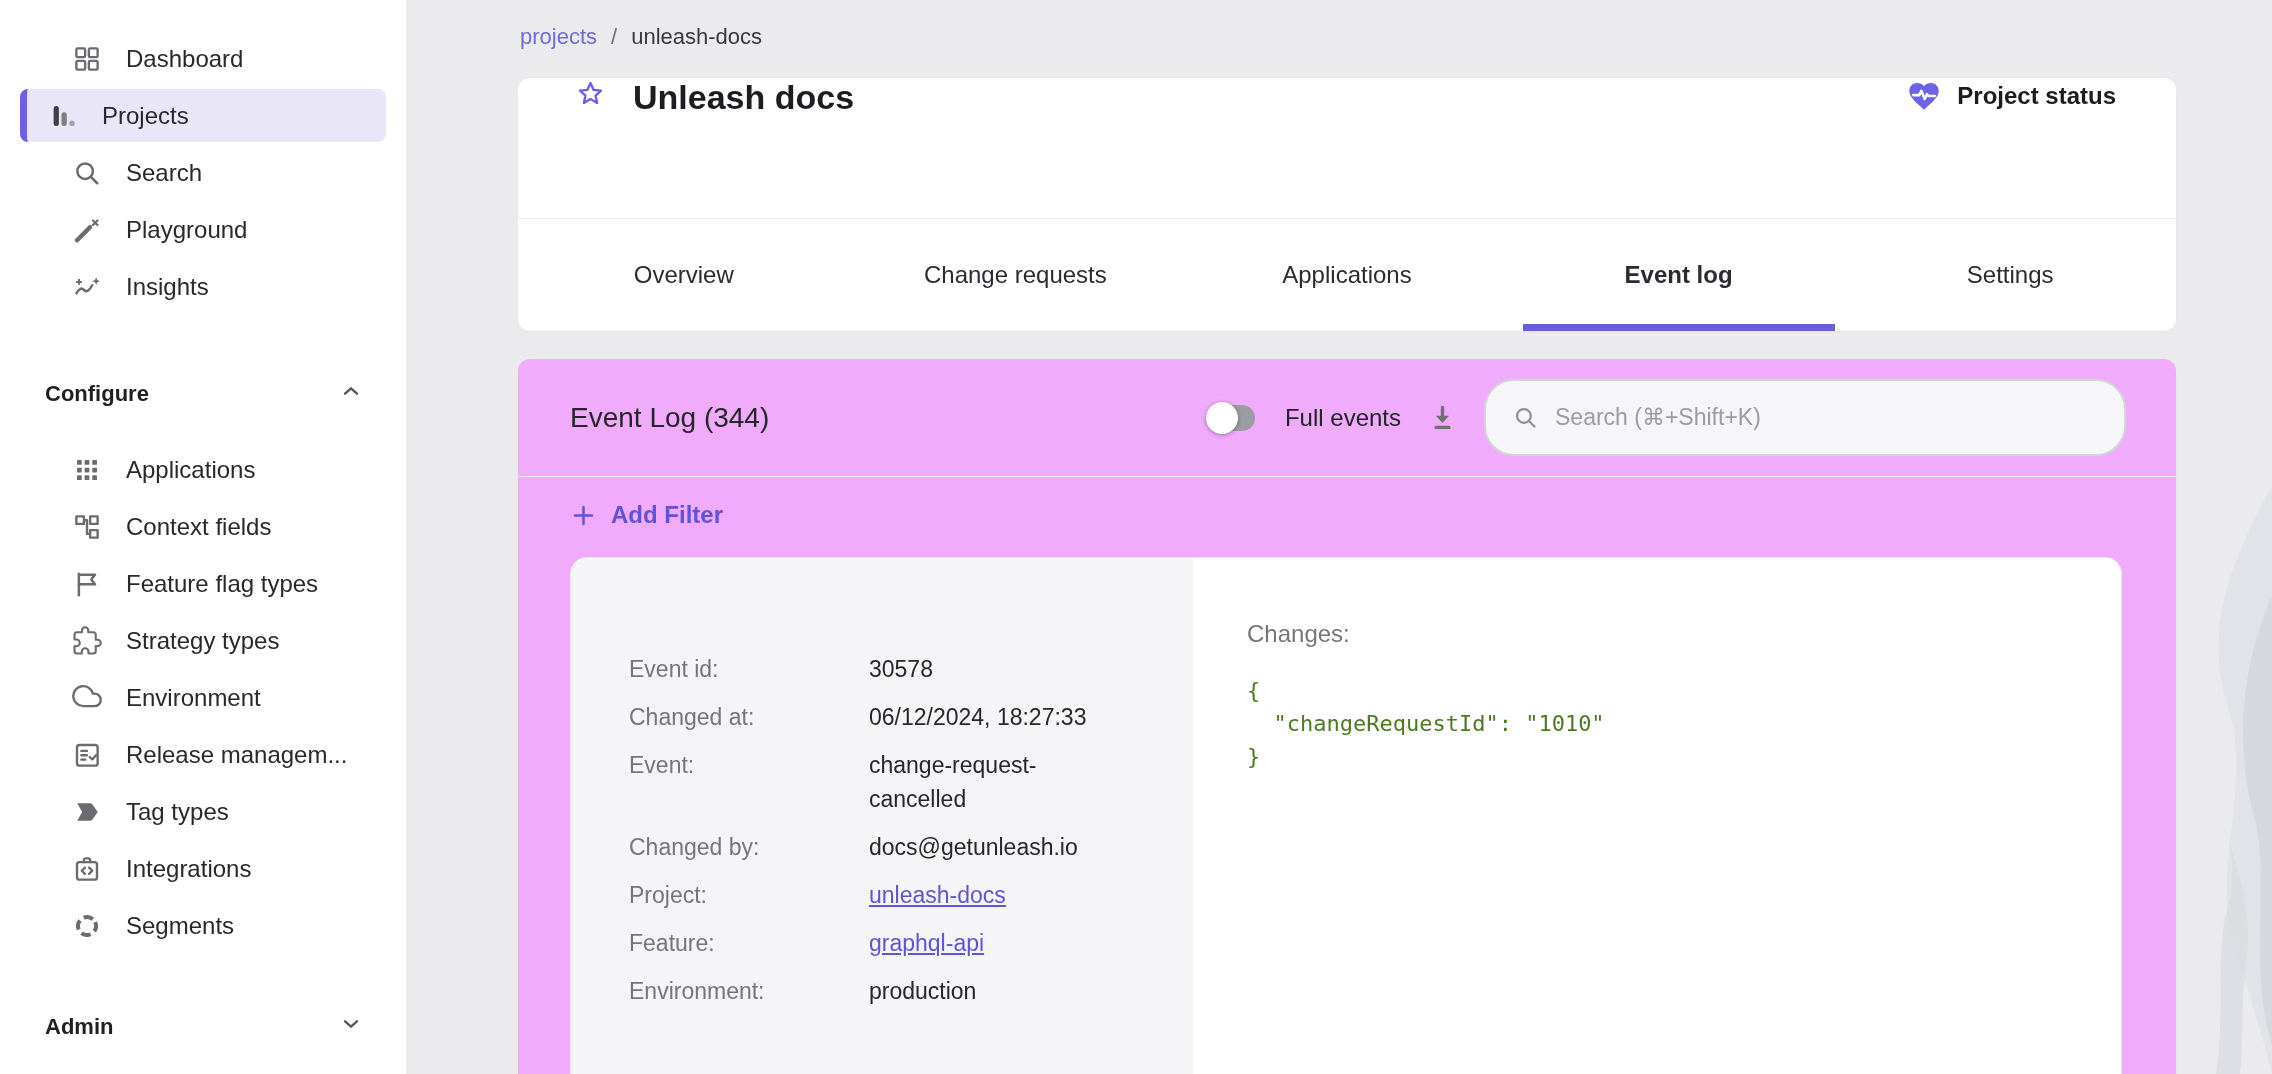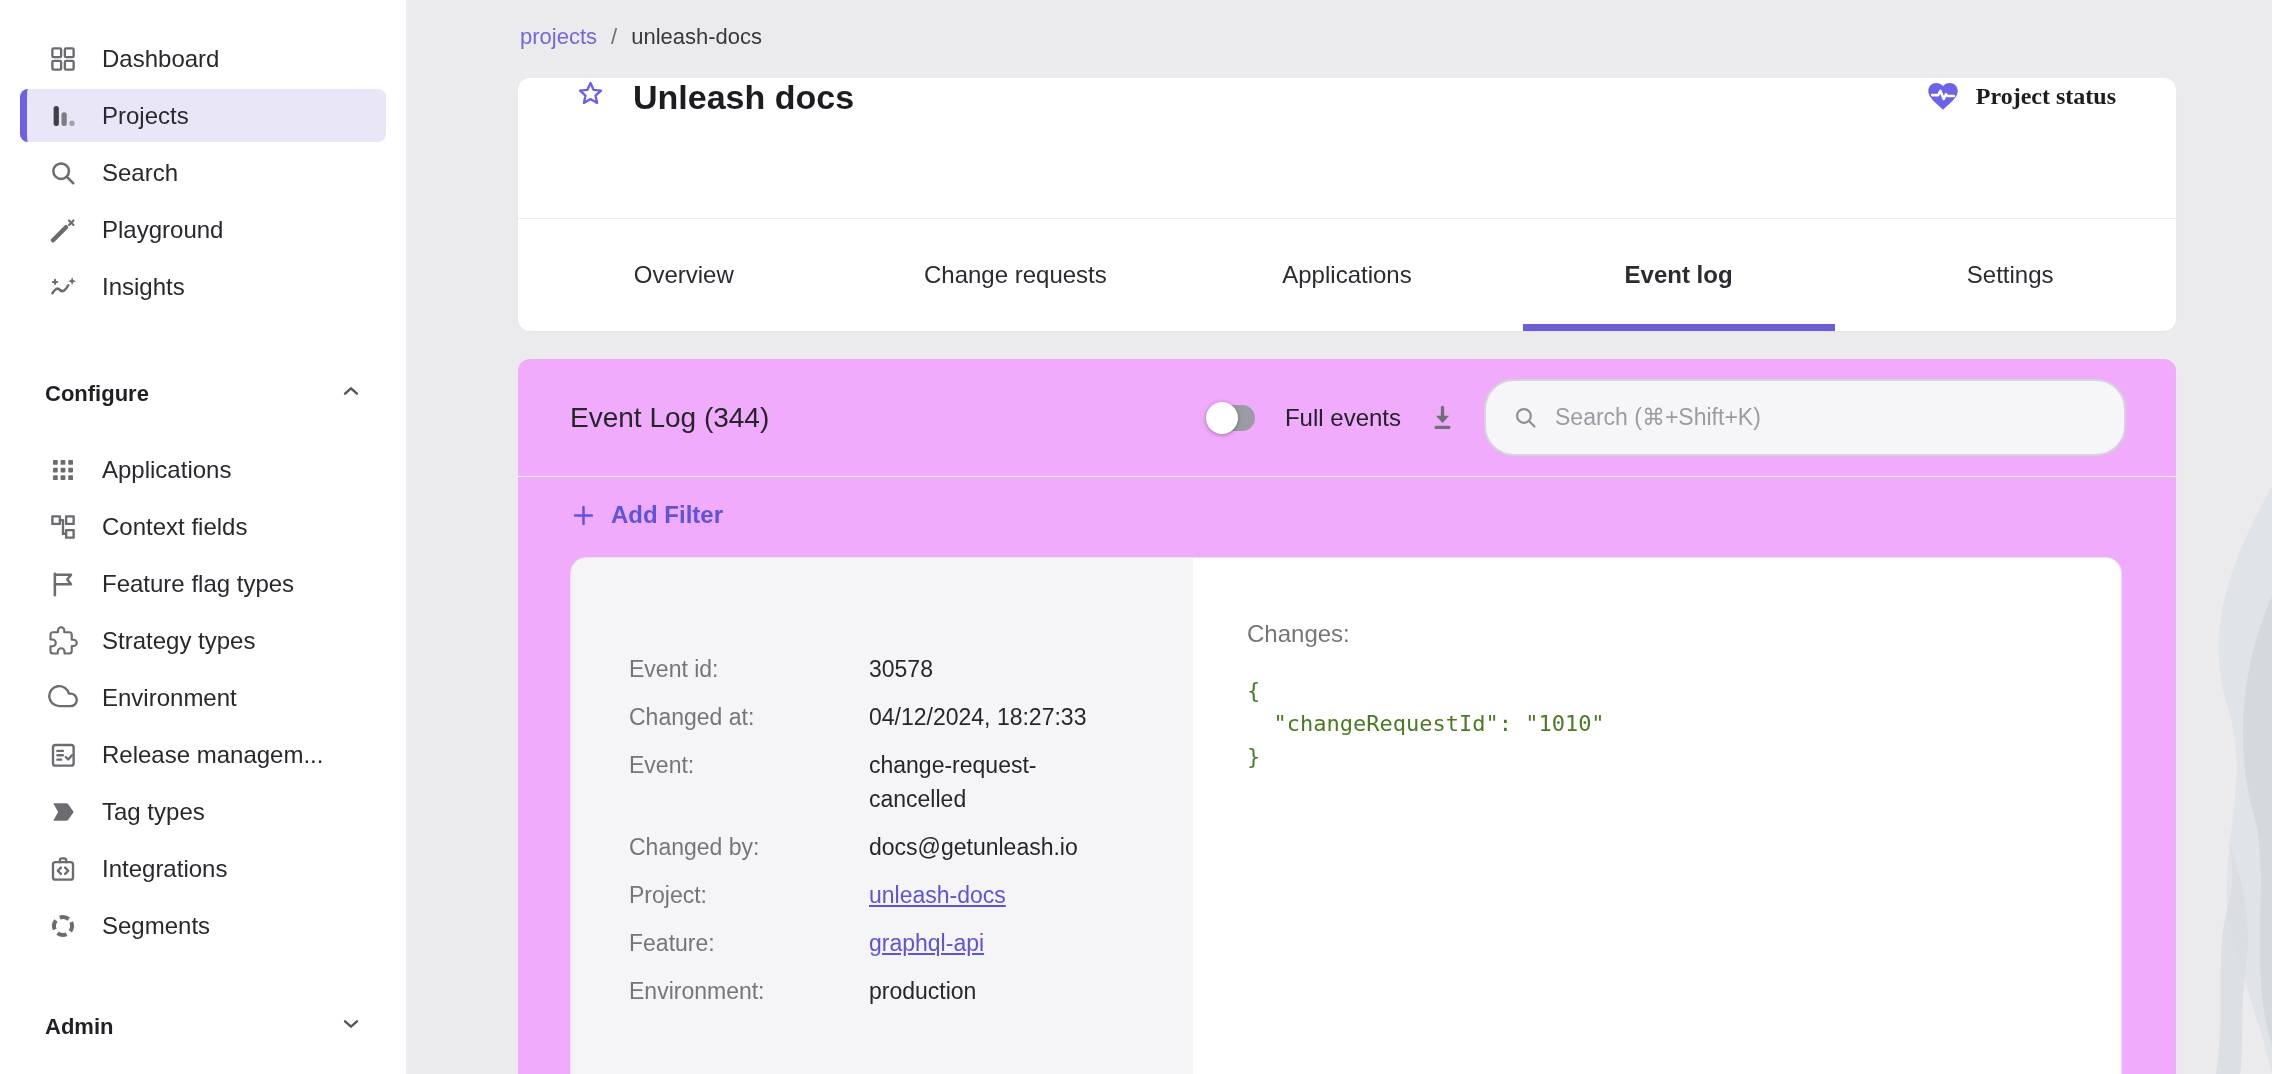--- a/index.html
+++ b/index.html
@@ -11,21 +11,21 @@
   }
   .app { position:relative; width:2272px; height:1074px; overflow:hidden; }
 
   
   .sidebar {
     position:absolute; left:0; top:0; width:406px; height:1074px;
     background:#ffffff; padding-top:30px; z-index:3;
   }
   .nav-item {
     height:57px; display:flex; align-items:center; gap:24px;
-    padding-left:48px; font-size:24px; color:#28282d; cursor:pointer;
+    padding-left:72px; font-size:24px; color:#28282d; cursor:pointer;
   }
   .nav-item .nicon { width:30px; height:30px; flex:none; display:flex; align-items:center; }
   .nav-item.active {
     margin:2px 20px; height:53px; border-radius:8px;
     background:#e9e7f7; border-left:7px solid #6c61e2; padding-left:21px;
   }
   .section-header {
     display:flex; align-items:center; justify-content:space-between;
     padding:0 42px 0 45px; height:42px;
     font-size:22px; font-weight:bold; color:#1f1f24; cursor:pointer;
@@ -48,21 +48,21 @@
 
   .header-card {
     background:#fff; border-radius:12px; box-shadow:0 1px 2px rgba(0,0,0,.03);
   }
   .title-row {
     height:140px; display:flex; align-items:flex-start; gap:26px; padding:0 60px 0 56px;
   }
   .title-row h1 { font-size:34px; font-weight:bold; color:#1d1d21; margin-right:auto; }
   .status-btn {
     display:flex; align-items:center; gap:15px; background:none; border:none;
-    font-family:Liberation Serif, serif; font-size:24px; font-weight:bold; color:#1d1d21; cursor:pointer;
+    font-family:Liberation Sans, sans-serif; font-size:24px; font-weight:bold; color:#1d1d21; cursor:pointer;
   }
   .tabs { height:113px; border-top:1px solid #ececef; display:flex; }
   .tab {
     flex:1; display:flex; align-items:center; justify-content:center;
     font-size:24px; color:#2b2b31; cursor:pointer; position:relative;
   }
   .tab.active { font-weight:bold; }
   .tab.active .tab-indicator {
     position:absolute; bottom:0; left:50%; transform:translateX(-50%);
     width:312px; height:7px; background:#6a5fd8;
@@ -391,21 +391,21 @@
 
       <div class="event-card">
         <div class="event-meta">
 
           <div class="field-row">
             <span class="flabel">Event id:</span>
             <span class="fvalue">30578</span>
           </div>
           <div class="field-row">
             <span class="flabel">Changed at:</span>
-            <span class="fvalue">04/12/2024, 18:27:33</span>
+            <span class="fvalue">06/12/2024, 18:27:33</span>
           </div>
           <div class="field-row">
             <span class="flabel">Event:</span>
             <span class="fvalue">change-request-cancelled</span>
           </div>
           <div class="field-row">
             <span class="flabel">Changed by:</span>
             <span class="fvalue">docs@getunleash.io</span>
           </div>
           <div class="field-row">

